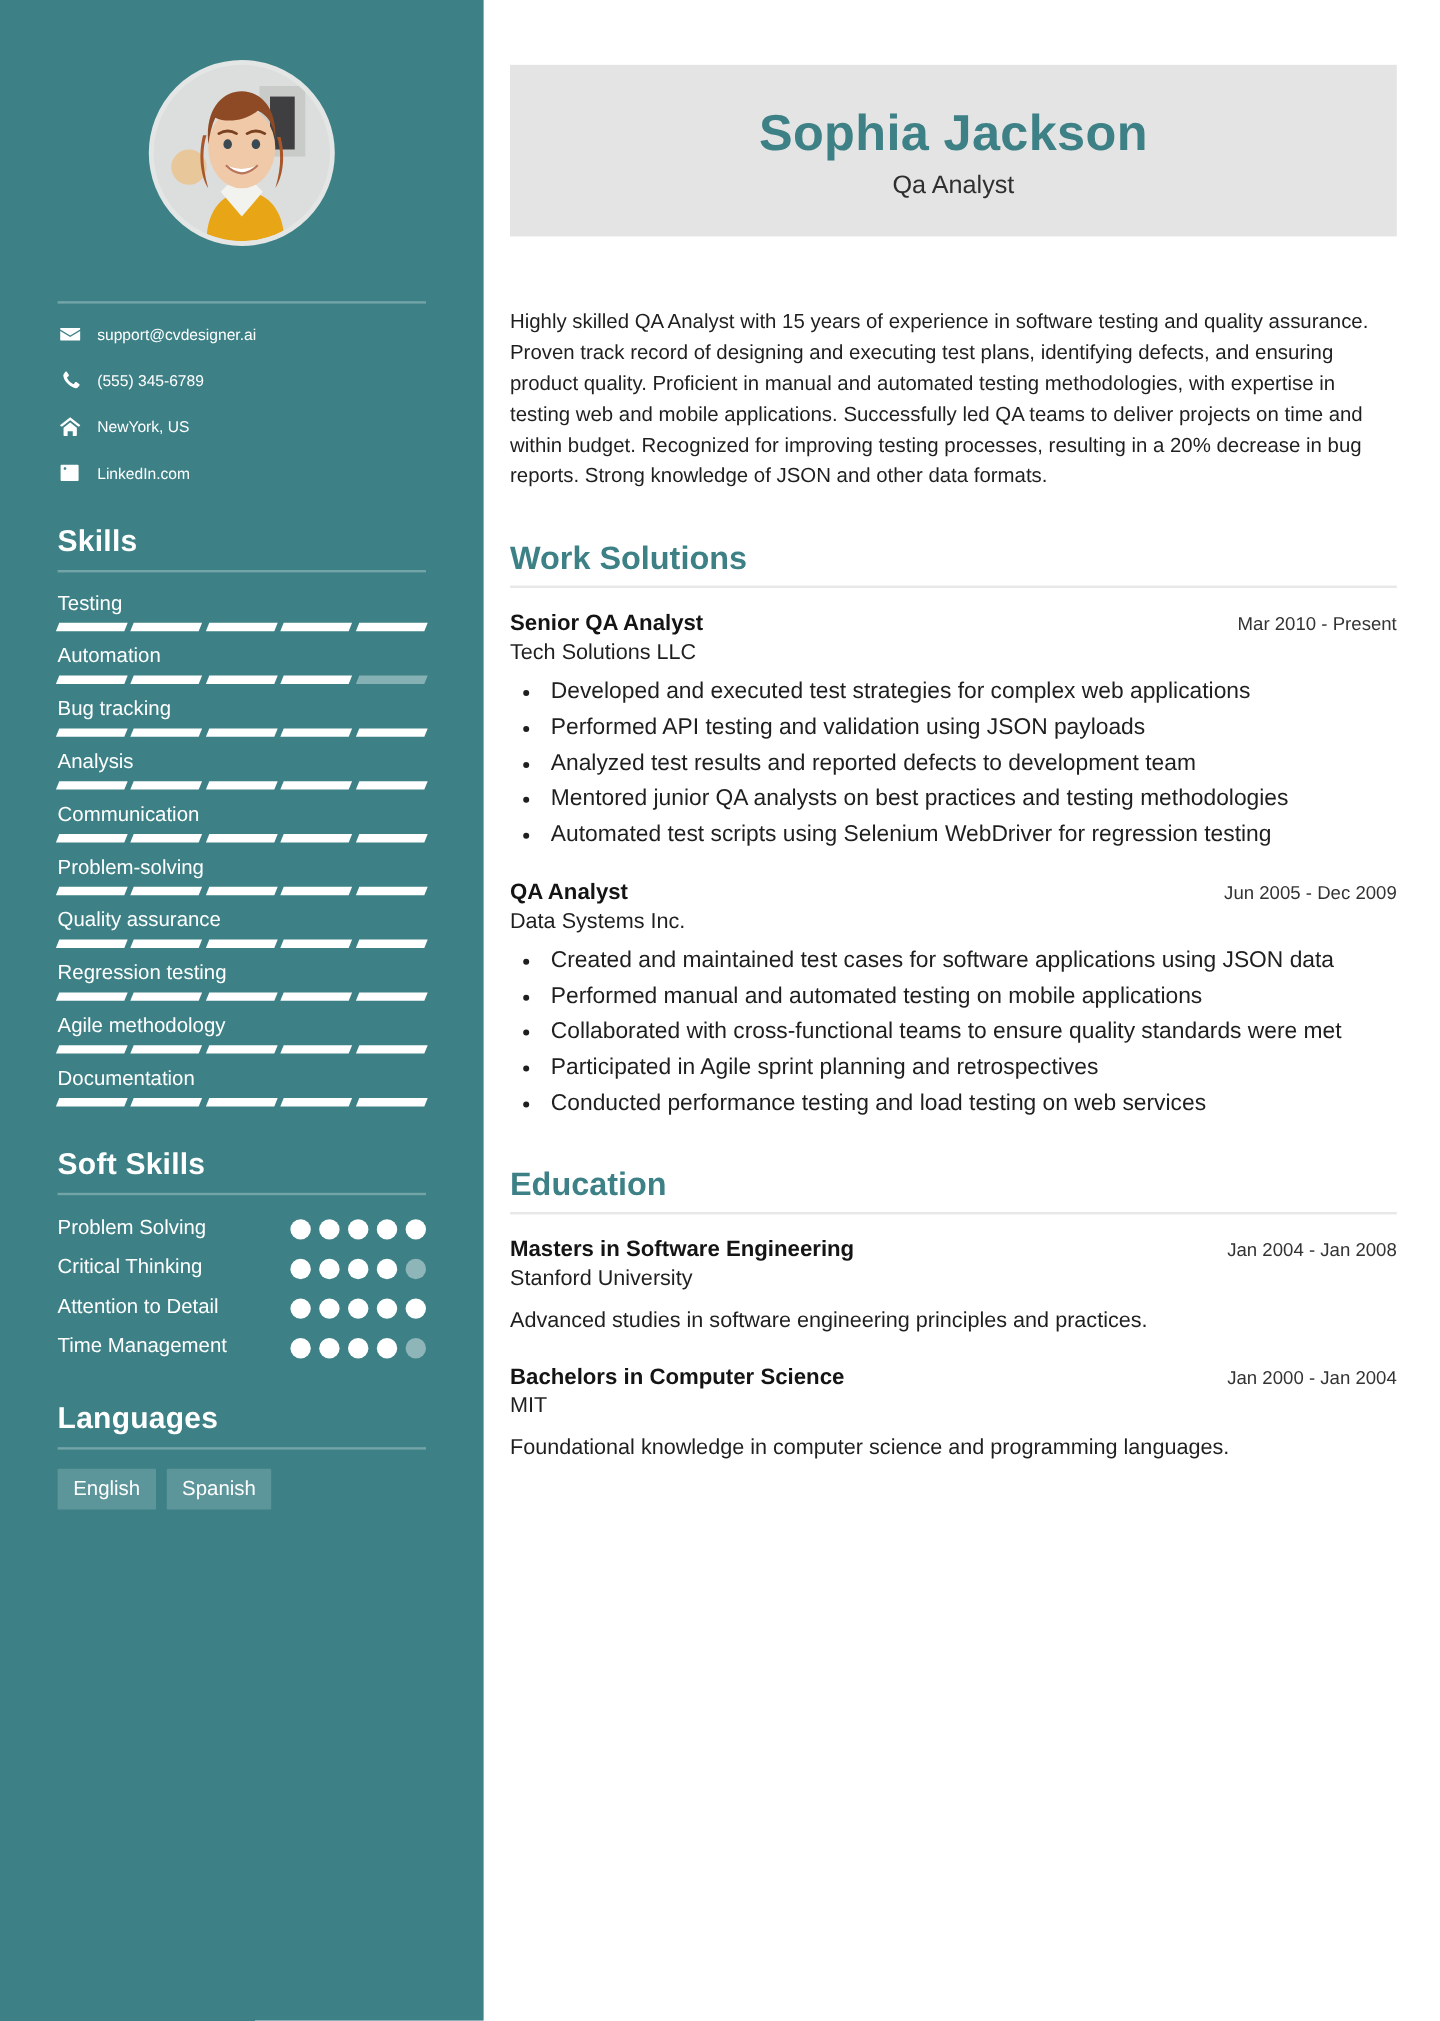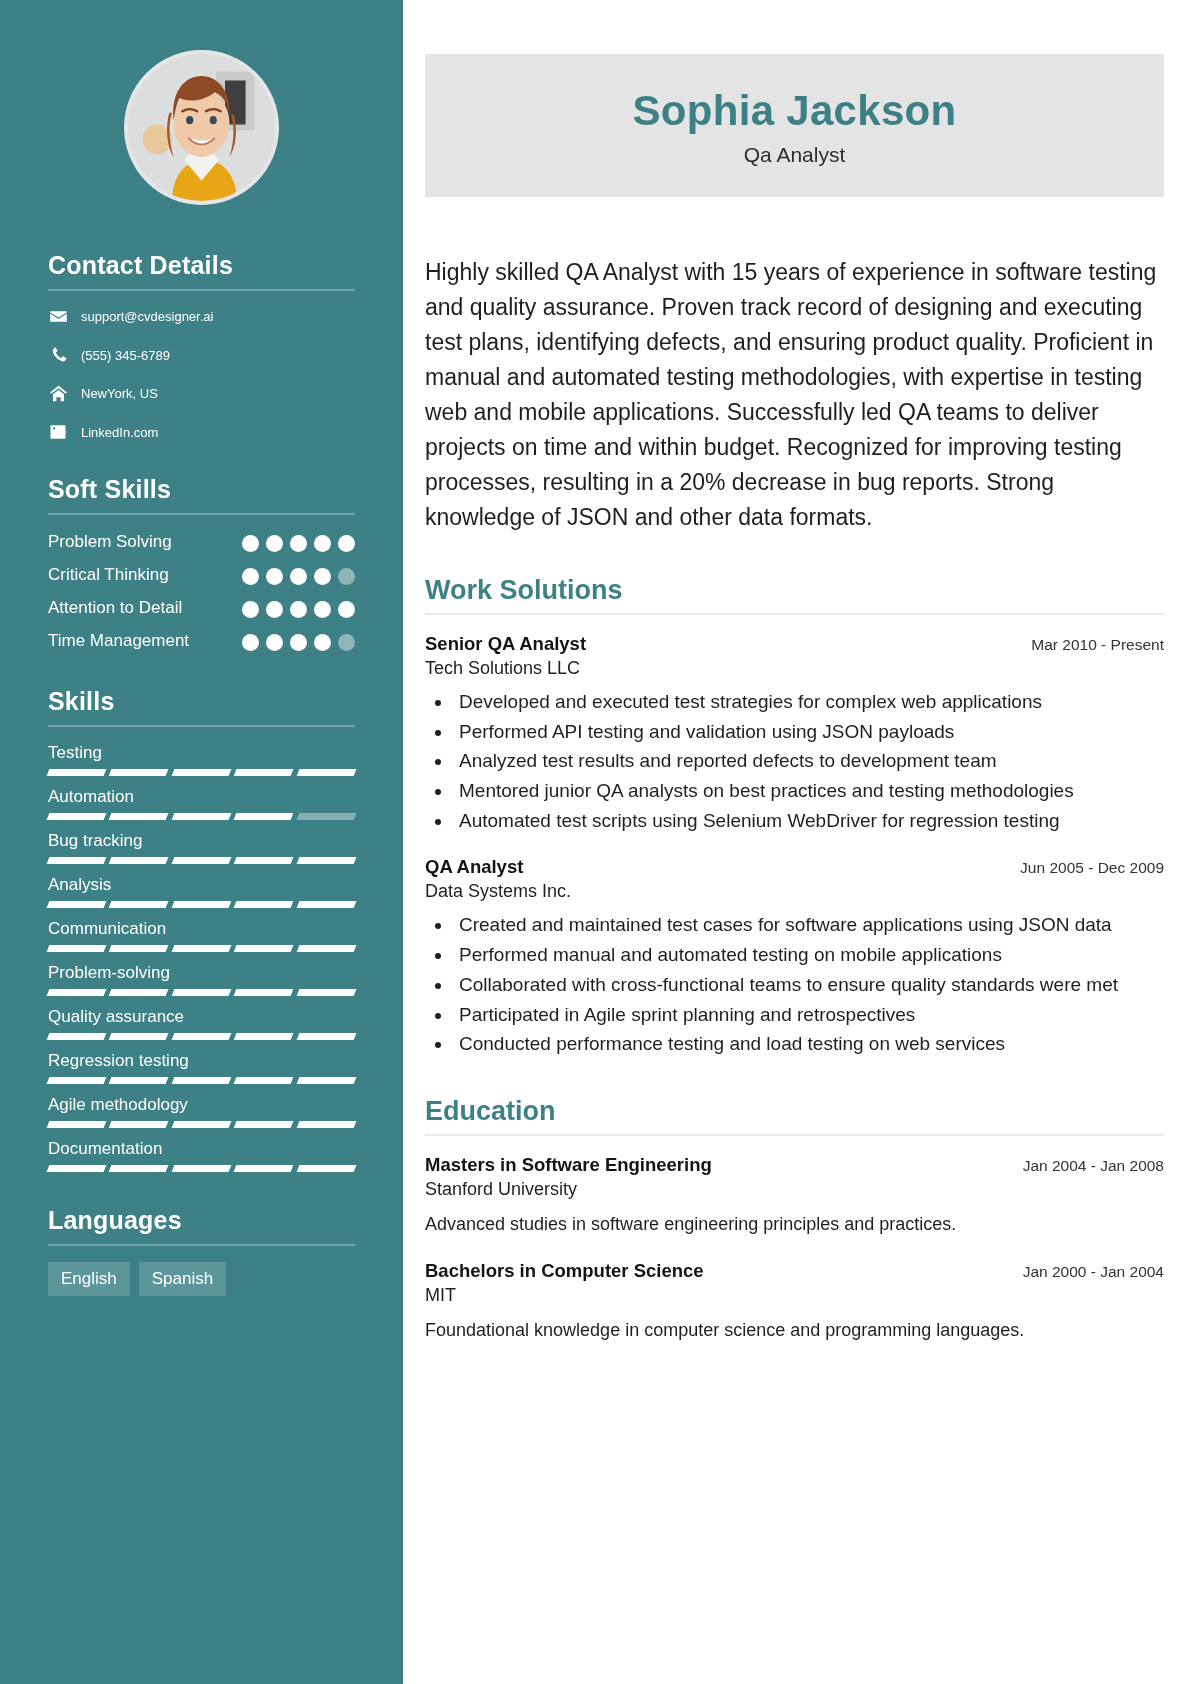--- a/index.html
+++ b/index.html
@@ -85,21 +85,21 @@
     text-align:center;
     margin-bottom:58px;
   }
   .full-name {
     font-size:42px; font-weight:bold; color:#3d8186;
     letter-spacing:.3px; line-height:1.1; margin-bottom:9px;
   }
   .job-title { font-size:21px; color:#2f2f2f; }
 
   .summary {
-    font-size:23px; line-height:1.52; color:#1f1f1f;
+    font-size:17px; line-height:1.52; color:#1f1f1f;
     margin-bottom:40px;
   }
 
   .sec-title {
     font-size:27px; font-weight:bold; color:#3d8186;
     margin-bottom:7px;
   }
   .sec-rule { height:2px; background:#e8e8e8; margin-bottom:18px; }
   .section { margin-bottom:38px; }
 
@@ -150,21 +150,20 @@
             <path d="M37 39q5-3 10 0" stroke="#7a4121" stroke-width="1.6" fill="none" stroke-linecap="round"></path>
             <path d="M53 39q5-3 10 0" stroke="#7a4121" stroke-width="1.6" fill="none" stroke-linecap="round"></path>
             <path d="M41 57q9 9 18 0q-9 4-18 0z" fill="#ffffff"></path>
             <path d="M41 57q9 9 18 0" stroke="#b9755a" stroke-width="1.2" fill="none"></path>
           </g>
         </svg>
       </div>
     </div>
 
     <section class="side-section">
-      <h2 class="side-title">Contact Details</h2>
       <div class="side-rule"></div>
       <ul class="contact-list">
         <li class="contact-item">
           <span class="contact-icon">
             <svg width="19" height="19" viewBox="0 0 24 24">
                 <path d="M2 5h20v14H2z" fill="none"></path>
                 <path d="M2 5.5h20c.3 0 .5.2.5.5v1L12 13.4 1.5 7V6c0-.3.2-.5.5-.5zM1.5 8.6L12 15l10.5-6.4V18c0 .3-.2.5-.5.5H2c-.3 0-.5-.2-.5-.5z"></path>
               </svg>
           </span>
           <span>support@cvdesigner.ai</span>
@@ -190,20 +189,127 @@
             <svg width="18" height="18" viewBox="0 0 24 24">
                 <path d="M3 3h18c.6 0 1 .4 1 1v16c0 .6-.4 1-1 1H3c-.6 0-1-.4-1-1V4c0-.6.4-1 1-1zm2.6 6.8h2.6v8.3H5.6zm1.3-4c-.9 0-1.5.6-1.5 1.4s.6 1.4 1.4 1.4h.1c.9 0 1.5-.6 1.5-1.4s-.6-1.4-1.5-1.4zm3.6 4h2.6v1.2c.4-.6 1-1.4 2.5-1.4 1.8 0 3.2 1.2 3.2 3.8v4.7h-2.6v-4.4c0-1.1-.4-1.8-1.4-1.8-.8 0-1.2.5-1.4 1-.1.2-.1.5-.1.8v4.4h-2.6z"></path>
               </svg>
           </span>
           <span>LinkedIn.com</span>
         </li>
       </ul>
     </section>
 
     <section class="side-section">
+      <h2 class="side-title">Skills</h2>
+      <div class="side-rule"></div>
+      <div id="skills-list">
+          <div class="skill-row">
+      <div class="skill-name">Testing</div>
+      <div class="skill-bar">
+              <span class="seg"></span>
+              <span class="seg"></span>
+              <span class="seg"></span>
+              <span class="seg"></span>
+              <span class="seg"></span>
+            </div>
+    </div>
+          <div class="skill-row">
+      <div class="skill-name">Automation</div>
+      <div class="skill-bar">
+              <span class="seg"></span>
+              <span class="seg"></span>
+              <span class="seg"></span>
+              <span class="seg"></span>
+              <span class="seg off"></span>
+            </div>
+    </div>
+          <div class="skill-row">
+      <div class="skill-name">Bug tracking</div>
+      <div class="skill-bar">
+              <span class="seg"></span>
+              <span class="seg"></span>
+              <span class="seg"></span>
+              <span class="seg"></span>
+              <span class="seg"></span>
+            </div>
+    </div>
+          <div class="skill-row">
+      <div class="skill-name">Analysis</div>
+      <div class="skill-bar">
+              <span class="seg"></span>
+              <span class="seg"></span>
+              <span class="seg"></span>
+              <span class="seg"></span>
+              <span class="seg"></span>
+            </div>
+    </div>
+          <div class="skill-row">
+      <div class="skill-name">Communication</div>
+      <div class="skill-bar">
+              <span class="seg"></span>
+              <span class="seg"></span>
+              <span class="seg"></span>
+              <span class="seg"></span>
+              <span class="seg"></span>
+            </div>
+    </div>
+          <div class="skill-row">
+      <div class="skill-name">Problem-solving</div>
+      <div class="skill-bar">
+              <span class="seg"></span>
+              <span class="seg"></span>
+              <span class="seg"></span>
+              <span class="seg"></span>
+              <span class="seg"></span>
+            </div>
+    </div>
+          <div class="skill-row">
+      <div class="skill-name">Quality assurance</div>
+      <div class="skill-bar">
+              <span class="seg"></span>
+              <span class="seg"></span>
+              <span class="seg"></span>
+              <span class="seg"></span>
+              <span class="seg"></span>
+            </div>
+    </div>
+          <div class="skill-row">
+      <div class="skill-name">Regression testing</div>
+      <div class="skill-bar">
+              <span class="seg"></span>
+              <span class="seg"></span>
+              <span class="seg"></span>
+              <span class="seg"></span>
+              <span class="seg"></span>
+            </div>
+    </div>
+          <div class="skill-row">
+      <div class="skill-name">Agile methodology</div>
+      <div class="skill-bar">
+              <span class="seg"></span>
+              <span class="seg"></span>
+              <span class="seg"></span>
+              <span class="seg"></span>
+              <span class="seg"></span>
+            </div>
+    </div>
+          <div class="skill-row">
+      <div class="skill-name">Documentation</div>
+      <div class="skill-bar">
+              <span class="seg"></span>
+              <span class="seg"></span>
+              <span class="seg"></span>
+              <span class="seg"></span>
+              <span class="seg"></span>
+            </div>
+    </div>
+        </div>
+    </section>
+
+    <section class="side-section">
       <h2 class="side-title">Soft Skills</h2>
       <div class="side-rule"></div>
       <div id="soft-list">
           <div class="soft-row">
       <div class="soft-name">Problem Solving</div>
       <div class="dots">
               <span class="dot"></span>
               <span class="dot"></span>
               <span class="dot"></span>
               <span class="dot"></span>
@@ -231,127 +337,20 @@
             </div>
     </div>
           <div class="soft-row">
       <div class="soft-name">Time Management</div>
       <div class="dots">
               <span class="dot"></span>
               <span class="dot"></span>
               <span class="dot"></span>
               <span class="dot"></span>
               <span class="dot off"></span>
-            </div>
-    </div>
-        </div>
-    </section>
-
-    <section class="side-section">
-      <h2 class="side-title">Skills</h2>
-      <div class="side-rule"></div>
-      <div id="skills-list">
-          <div class="skill-row">
-      <div class="skill-name">Testing</div>
-      <div class="skill-bar">
-              <span class="seg"></span>
-              <span class="seg"></span>
-              <span class="seg"></span>
-              <span class="seg"></span>
-              <span class="seg"></span>
-            </div>
-    </div>
-          <div class="skill-row">
-      <div class="skill-name">Automation</div>
-      <div class="skill-bar">
-              <span class="seg"></span>
-              <span class="seg"></span>
-              <span class="seg"></span>
-              <span class="seg"></span>
-              <span class="seg off"></span>
-            </div>
-    </div>
-          <div class="skill-row">
-      <div class="skill-name">Bug tracking</div>
-      <div class="skill-bar">
-              <span class="seg"></span>
-              <span class="seg"></span>
-              <span class="seg"></span>
-              <span class="seg"></span>
-              <span class="seg"></span>
-            </div>
-    </div>
-          <div class="skill-row">
-      <div class="skill-name">Analysis</div>
-      <div class="skill-bar">
-              <span class="seg"></span>
-              <span class="seg"></span>
-              <span class="seg"></span>
-              <span class="seg"></span>
-              <span class="seg"></span>
-            </div>
-    </div>
-          <div class="skill-row">
-      <div class="skill-name">Communication</div>
-      <div class="skill-bar">
-              <span class="seg"></span>
-              <span class="seg"></span>
-              <span class="seg"></span>
-              <span class="seg"></span>
-              <span class="seg"></span>
-            </div>
-    </div>
-          <div class="skill-row">
-      <div class="skill-name">Problem-solving</div>
-      <div class="skill-bar">
-              <span class="seg"></span>
-              <span class="seg"></span>
-              <span class="seg"></span>
-              <span class="seg"></span>
-              <span class="seg"></span>
-            </div>
-    </div>
-          <div class="skill-row">
-      <div class="skill-name">Quality assurance</div>
-      <div class="skill-bar">
-              <span class="seg"></span>
-              <span class="seg"></span>
-              <span class="seg"></span>
-              <span class="seg"></span>
-              <span class="seg"></span>
-            </div>
-    </div>
-          <div class="skill-row">
-      <div class="skill-name">Regression testing</div>
-      <div class="skill-bar">
-              <span class="seg"></span>
-              <span class="seg"></span>
-              <span class="seg"></span>
-              <span class="seg"></span>
-              <span class="seg"></span>
-            </div>
-    </div>
-          <div class="skill-row">
-      <div class="skill-name">Agile methodology</div>
-      <div class="skill-bar">
-              <span class="seg"></span>
-              <span class="seg"></span>
-              <span class="seg"></span>
-              <span class="seg"></span>
-              <span class="seg"></span>
-            </div>
-    </div>
-          <div class="skill-row">
-      <div class="skill-name">Documentation</div>
-      <div class="skill-bar">
-              <span class="seg"></span>
-              <span class="seg"></span>
-              <span class="seg"></span>
-              <span class="seg"></span>
-              <span class="seg"></span>
             </div>
     </div>
         </div>
     </section>
 
     <section class="side-section">
       <h2 class="side-title">Languages</h2>
       <div class="side-rule"></div>
       <div class="lang-wrap" id="lang-list">
           <span class="lang-tag">English</span>

